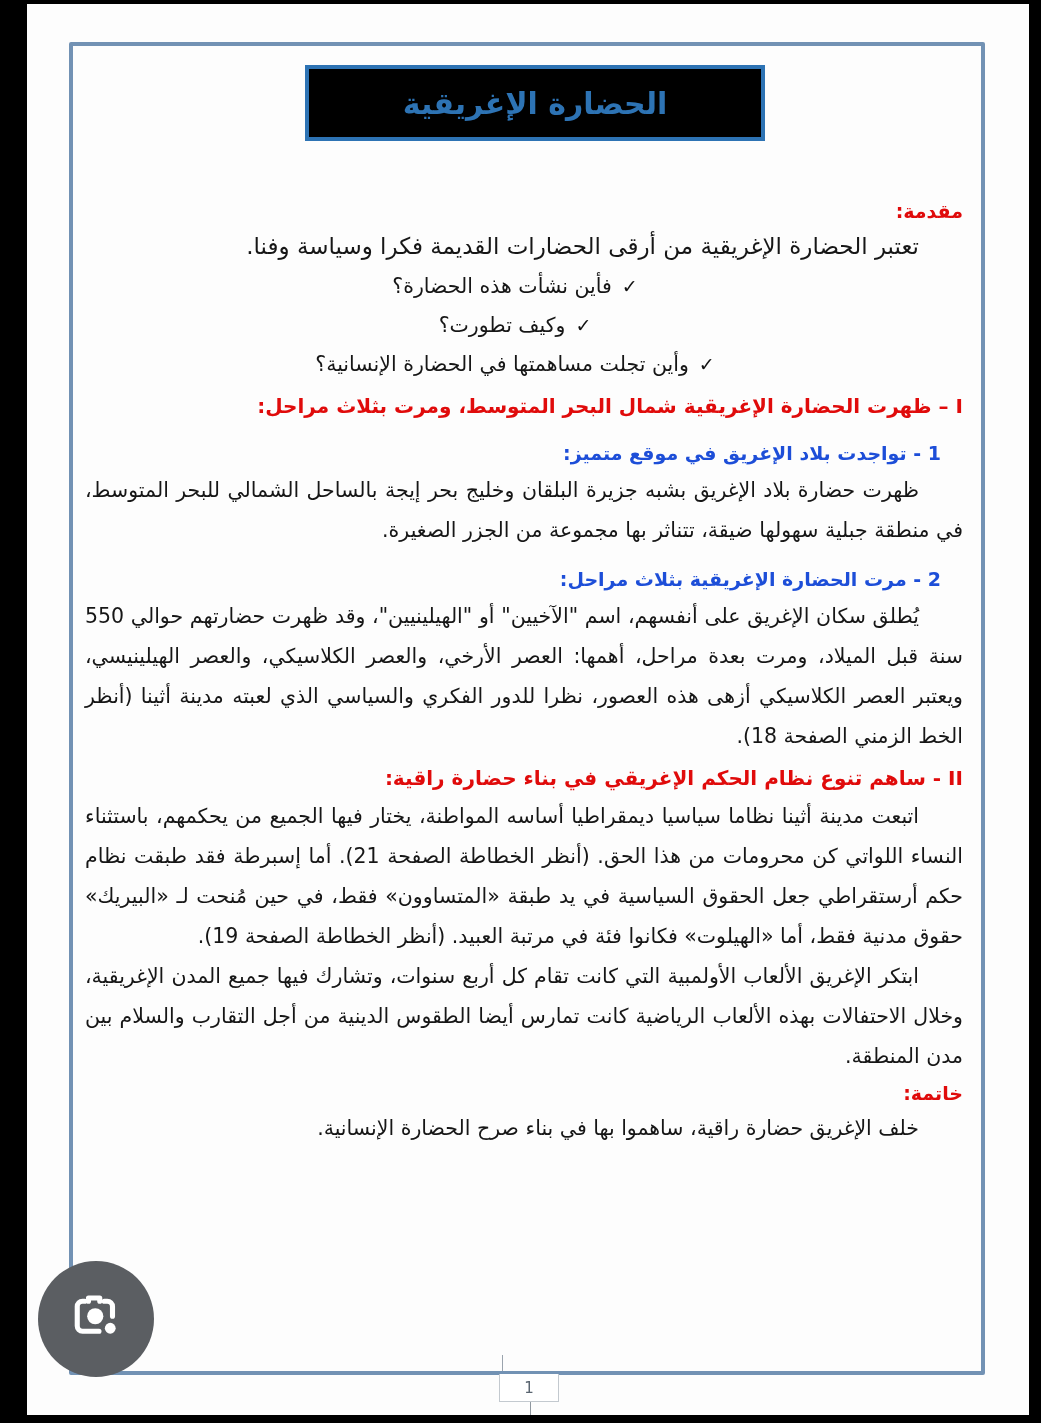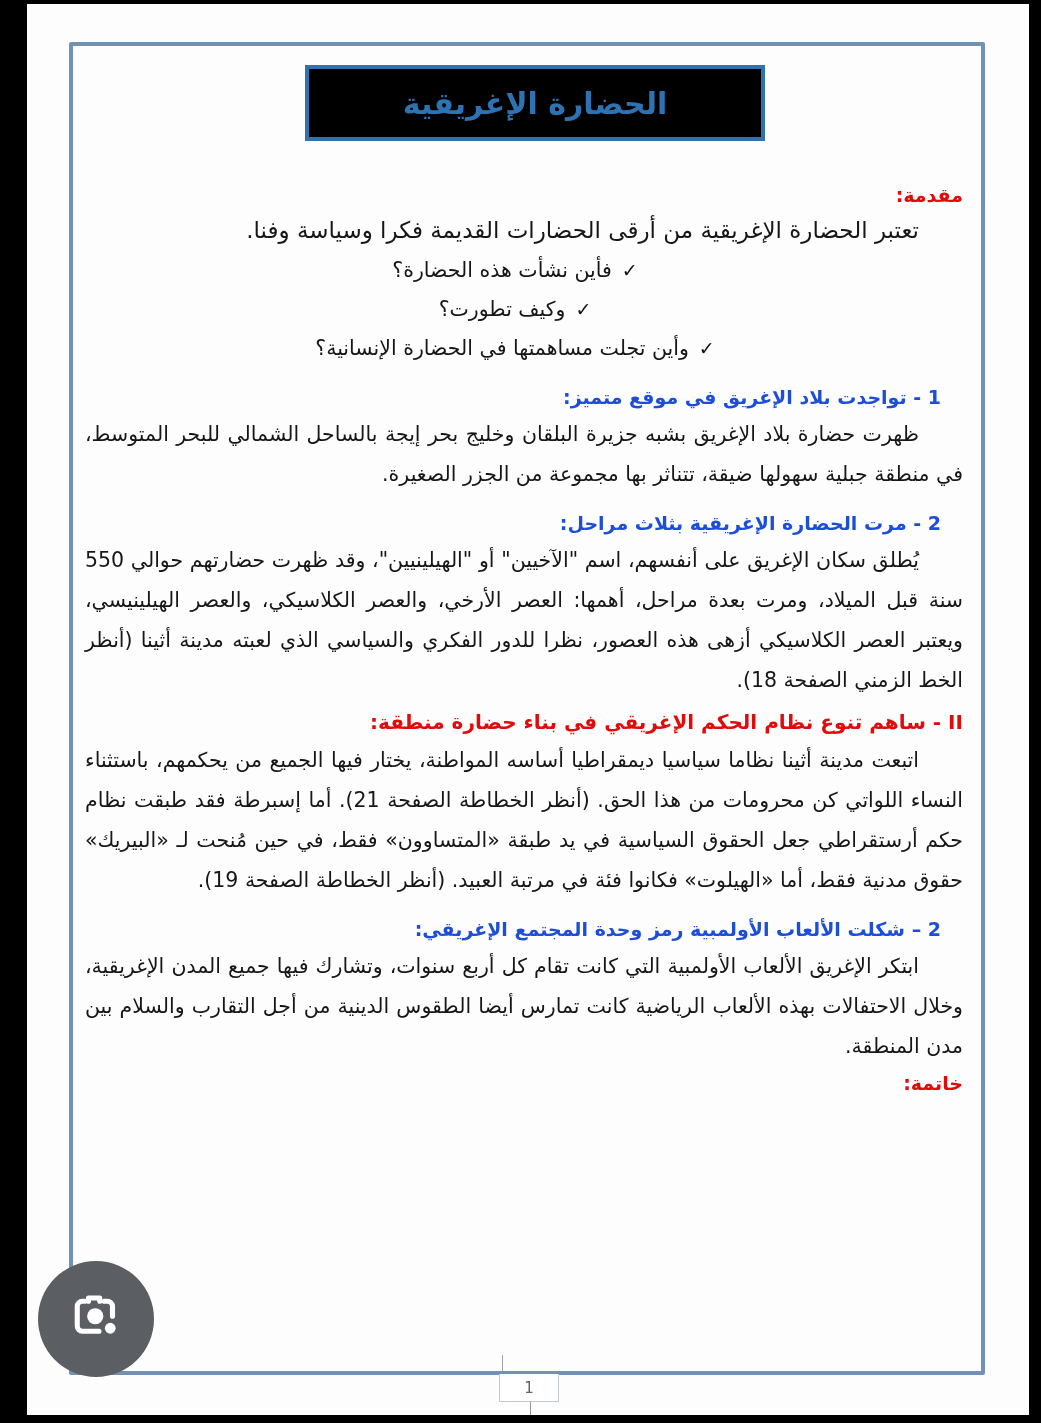--- a/index.html
+++ b/index.html
@@ -33,21 +33,21 @@
     display:flex; align-items:center; justify-content:center;
   }
   .title-text {
     color:#2d73b4;
     font-size:30px;
     font-weight:bold;
     direction:rtl;
   }
   .content {
     position:absolute;
-    left:58px; top:176px;
+    left:58px; top:192px;
     width:878px;
     direction:rtl;
     text-align:right;
     color:#161616;
   }
   .h-red {
     color:#e00b0b;
     font-weight:bold;
     font-size:19px;
     line-height:30px;
@@ -153,35 +153,36 @@
     <div class="bullet-row">
       <span class="check">✓</span><span>فأين نشأت هذه الحضارة؟</span>
     </div>
     <div class="bullet-row">
       <span class="check">✓</span><span>وكيف تطورت؟</span>
     </div>
     <div class="bullet-row">
       <span class="check">✓</span><span>وأين تجلت مساهمتها في الحضارة الإنسانية؟</span>
     </div>
 
+    <div class="h-red-section">I – ظهرت الحضارة الإغريقية شمال البحر المتوسط، ومرت بثلاث مراحل:</div>
 
     <div class="h-green">1 - تواجدت بلاد الإغريق في موقع متميز:</div>
     <div class="body-par">ظهرت حضارة بلاد الإغريق بشبه جزيرة البلقان وخليج بحر إيجة بالساحل الشمالي للبحر المتوسط، في منطقة جبلية سهولها ضيقة، تتناثر بها مجموعة من الجزر الصغيرة.</div>
 
     <div class="h-green">2 - مرت الحضارة الإغريقية بثلاث مراحل:</div>
     <div class="body-par">يُطلق سكان الإغريق على أنفسهم، اسم "الآخيين" أو "الهيلينيين"، وقد ظهرت حضارتهم حوالي 550 سنة قبل الميلاد، ومرت بعدة مراحل، أهمها: العصر الأرخي، والعصر الكلاسيكي، والعصر الهيلينيسي، ويعتبر العصر الكلاسيكي أزهى هذه العصور، نظرا للدور الفكري والسياسي الذي لعبته مدينة أثينا (أنظر الخط الزمني الصفحة 18).</div>
 
-    <div class="h-red-section">II - ساهم تنوع نظام الحكم الإغريقي في بناء حضارة منطقة:</div>
+    <div class="h-red-section">II - ساهم تنوع نظام الحكم الإغريقي في بناء حضارة راقية:</div>
 
     <div class="body-par">اتبعت مدينة أثينا نظاما سياسيا ديمقراطيا أساسه المواطنة، يختار فيها الجميع من يحكمهم، باستثناء النساء اللواتي كن محرومات من هذا الحق. (أنظر الخطاطة الصفحة 21). أما إسبرطة فقد طبقت نظام حكم أرستقراطي جعل الحقوق السياسية في يد طبقة «المتساوون» فقط، في حين مُنحت لـ «البيريك» حقوق مدنية فقط، أما «الهيلوت» فكانوا فئة في مرتبة العبيد. (أنظر الخطاطة الصفحة 19).</div>
 
-    <div class="h-green">2 – شكلت الألعاب الأولمبية رمز وحدة المجتمع الإغريقي:</div>
     <div class="body-par">ابتكر الإغريق الألعاب الأولمبية التي كانت تقام كل أربع سنوات، وتشارك فيها جميع المدن الإغريقية، وخلال الاحتفالات بهذه الألعاب الرياضية كانت تمارس أيضا الطقوس الدينية من أجل التقارب والسلام بين مدن المنطقة.</div>
 
     <div class="h-red" style="margin-top:2px;">خاتمة:</div>
+    <div class="conclusion-par">خلف الإغريق حضارة راقية، ساهموا بها في بناء صرح الحضارة الإنسانية.</div>
 
   </div>
 
   <div class="footer-tick"></div>
   <div class="page-number-box">
     <span class="page-number">1</span>
   </div>
   <div class="footer-anchor-line"></div>
 
   <div class="lens-btn">

